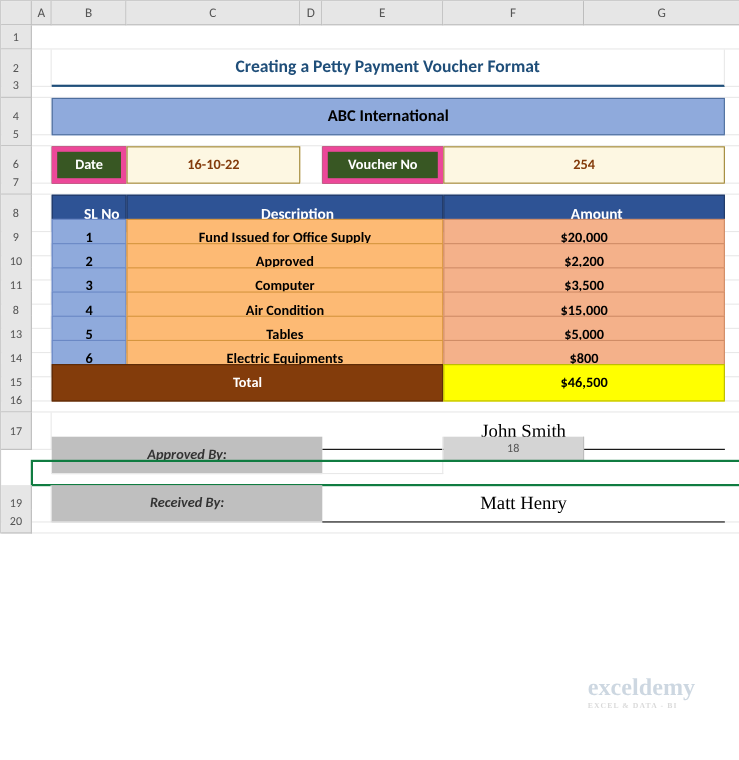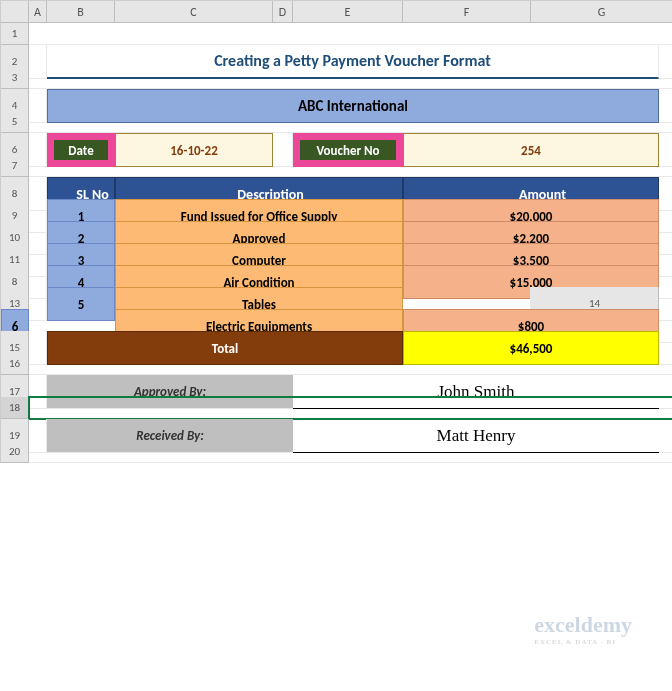--- a/index.html
+++ b/index.html
@@ -63,21 +63,21 @@
     background: #8faadc;
     color: #000;
     font-weight: bold;
     font-size: 15px;
     border: 1px solid #4e6e9d;
   }
   .datelabel {
     background: #385723;
     color: #fff;
     font-weight: bold;
-    border: 7px solid #ec4899;
+    border: 5px solid #ec4899;
   }
   .fieldval {
     background: #fdf7e2;
     color: #843c0c;
     font-weight: bold;
     border: 1px solid #9e8432;
   }
   .th {
     background: #2e5395;
     color: #fff;
@@ -221,42 +221,43 @@
   <div class="cell tall"></div>
   <div class="cell slno tall">4</div>
   <div class="cell desc tall" style="grid-column:4/7">Air Condition</div>
   <div class="cell amt tall" style="grid-column:7/9">$15,000</div>
   <div class="cell tall"></div>
 
   <div class="rowhdr tall">13</div>
   <div class="cell tall"></div>
   <div class="cell slno tall">5</div>
   <div class="cell desc tall" style="grid-column:4/7">Tables</div>
+  <div class="cell amt tall" style="grid-column:7/9">$5,000</div>
   <div class="cell tall"></div>
 
   <div class="rowhdr tall">14</div>
   <div class="cell tall"></div>
   <div class="cell slno tall">6</div>
   <div class="cell desc tall" style="grid-column:4/7">Electric Equipments</div>
   <div class="cell amt tall" style="grid-column:7/9">$800</div>
   <div class="cell tall"></div>
 
   <div class="rowhdr tall">15</div>
   <div class="cell tall"></div>
   <div class="cell totrow tall" style="grid-column:3/7">Total</div>
   <div class="cell totamt tall" style="grid-column:7/9">$46,500</div>
   <div class="cell tall"></div>
 
   <div class="rowhdr">16</div>
   <div class="cell" style="grid-column:2/10"></div>
 
   <div class="rowhdr tall">17</div>
   <div class="cell tall"></div>
+  <div class="cell sigval tall" style="grid-column:6/9">John Smith</div>
   <div class="cell siglabel tall" style="grid-column:3/6">Approved By:</div>
-  <div class="cell sigval tall" style="grid-column:6/9">John Smith</div>
   <div class="cell tall"></div>
 
   <div class="rowhdr sel">18</div>
   <div class="cell" style="grid-column:2/10;outline:2px solid #107c41;outline-offset:-1px;"></div>
 
   <div class="rowhdr tall">19</div>
   <div class="cell tall"></div>
   <div class="cell siglabel tall" style="grid-column:3/6">Received By:</div>
   <div class="cell sigval tall" style="grid-column:6/9">Matt Henry</div>
   <div class="cell tall"></div>

